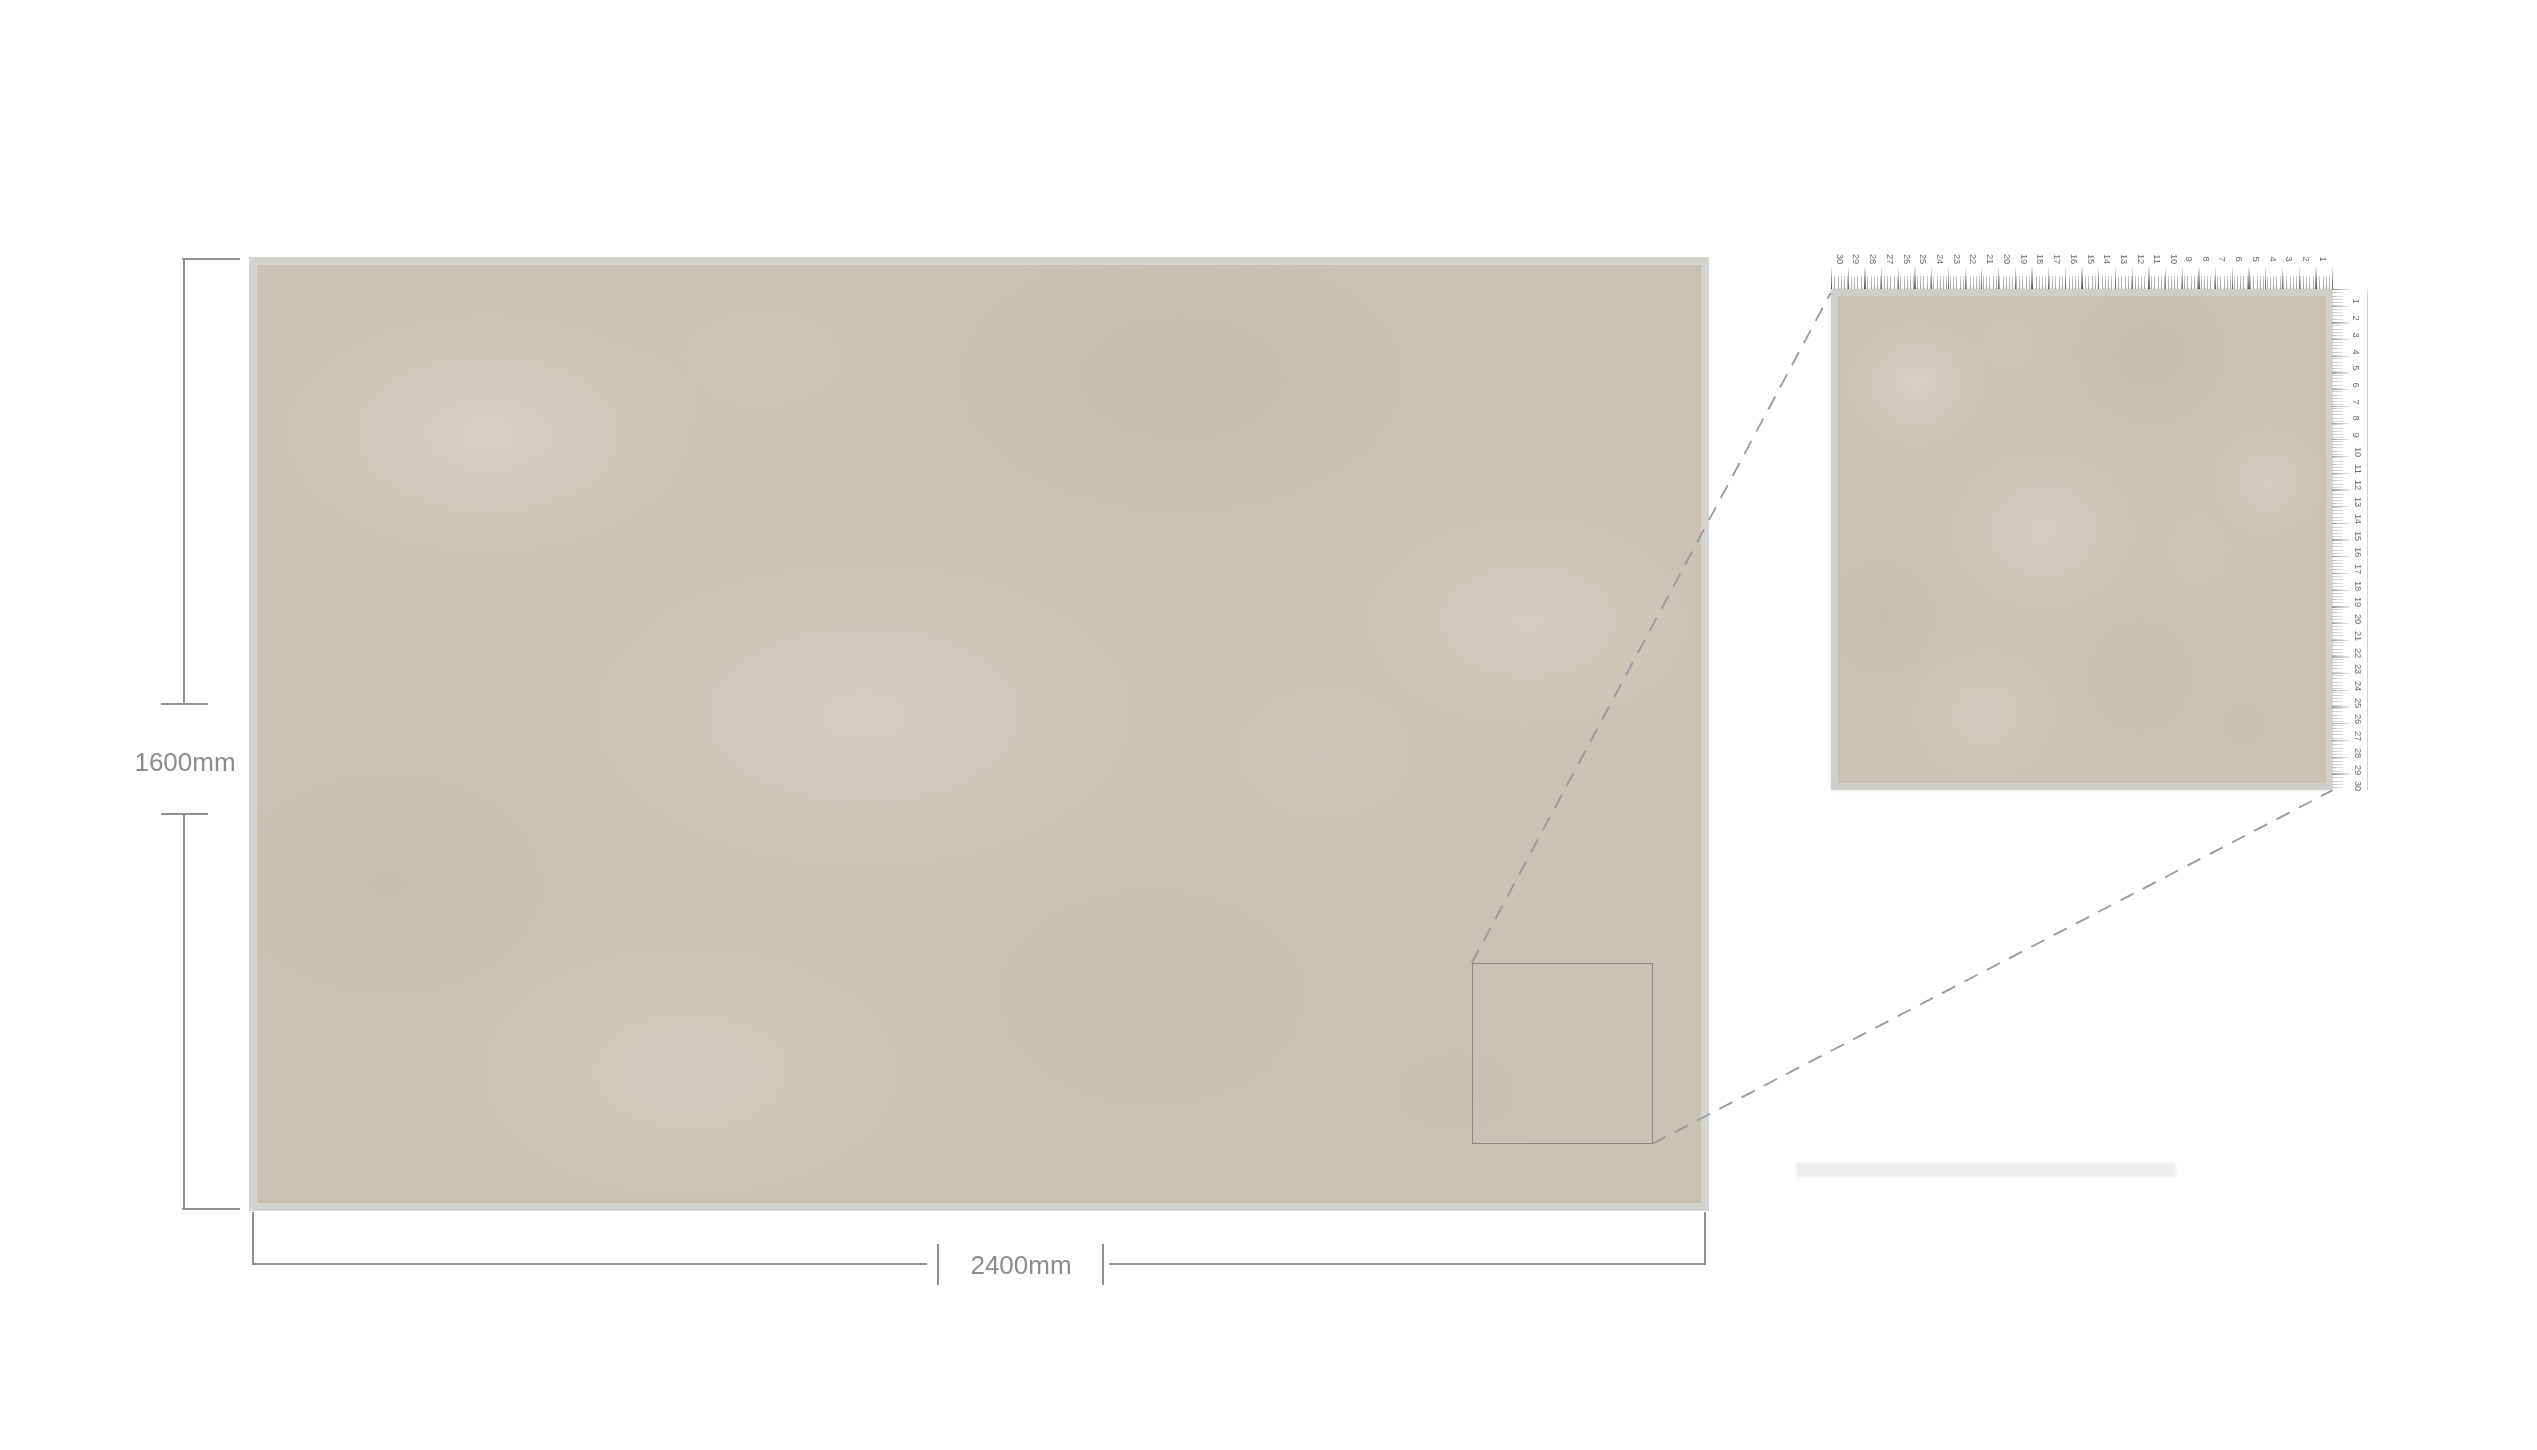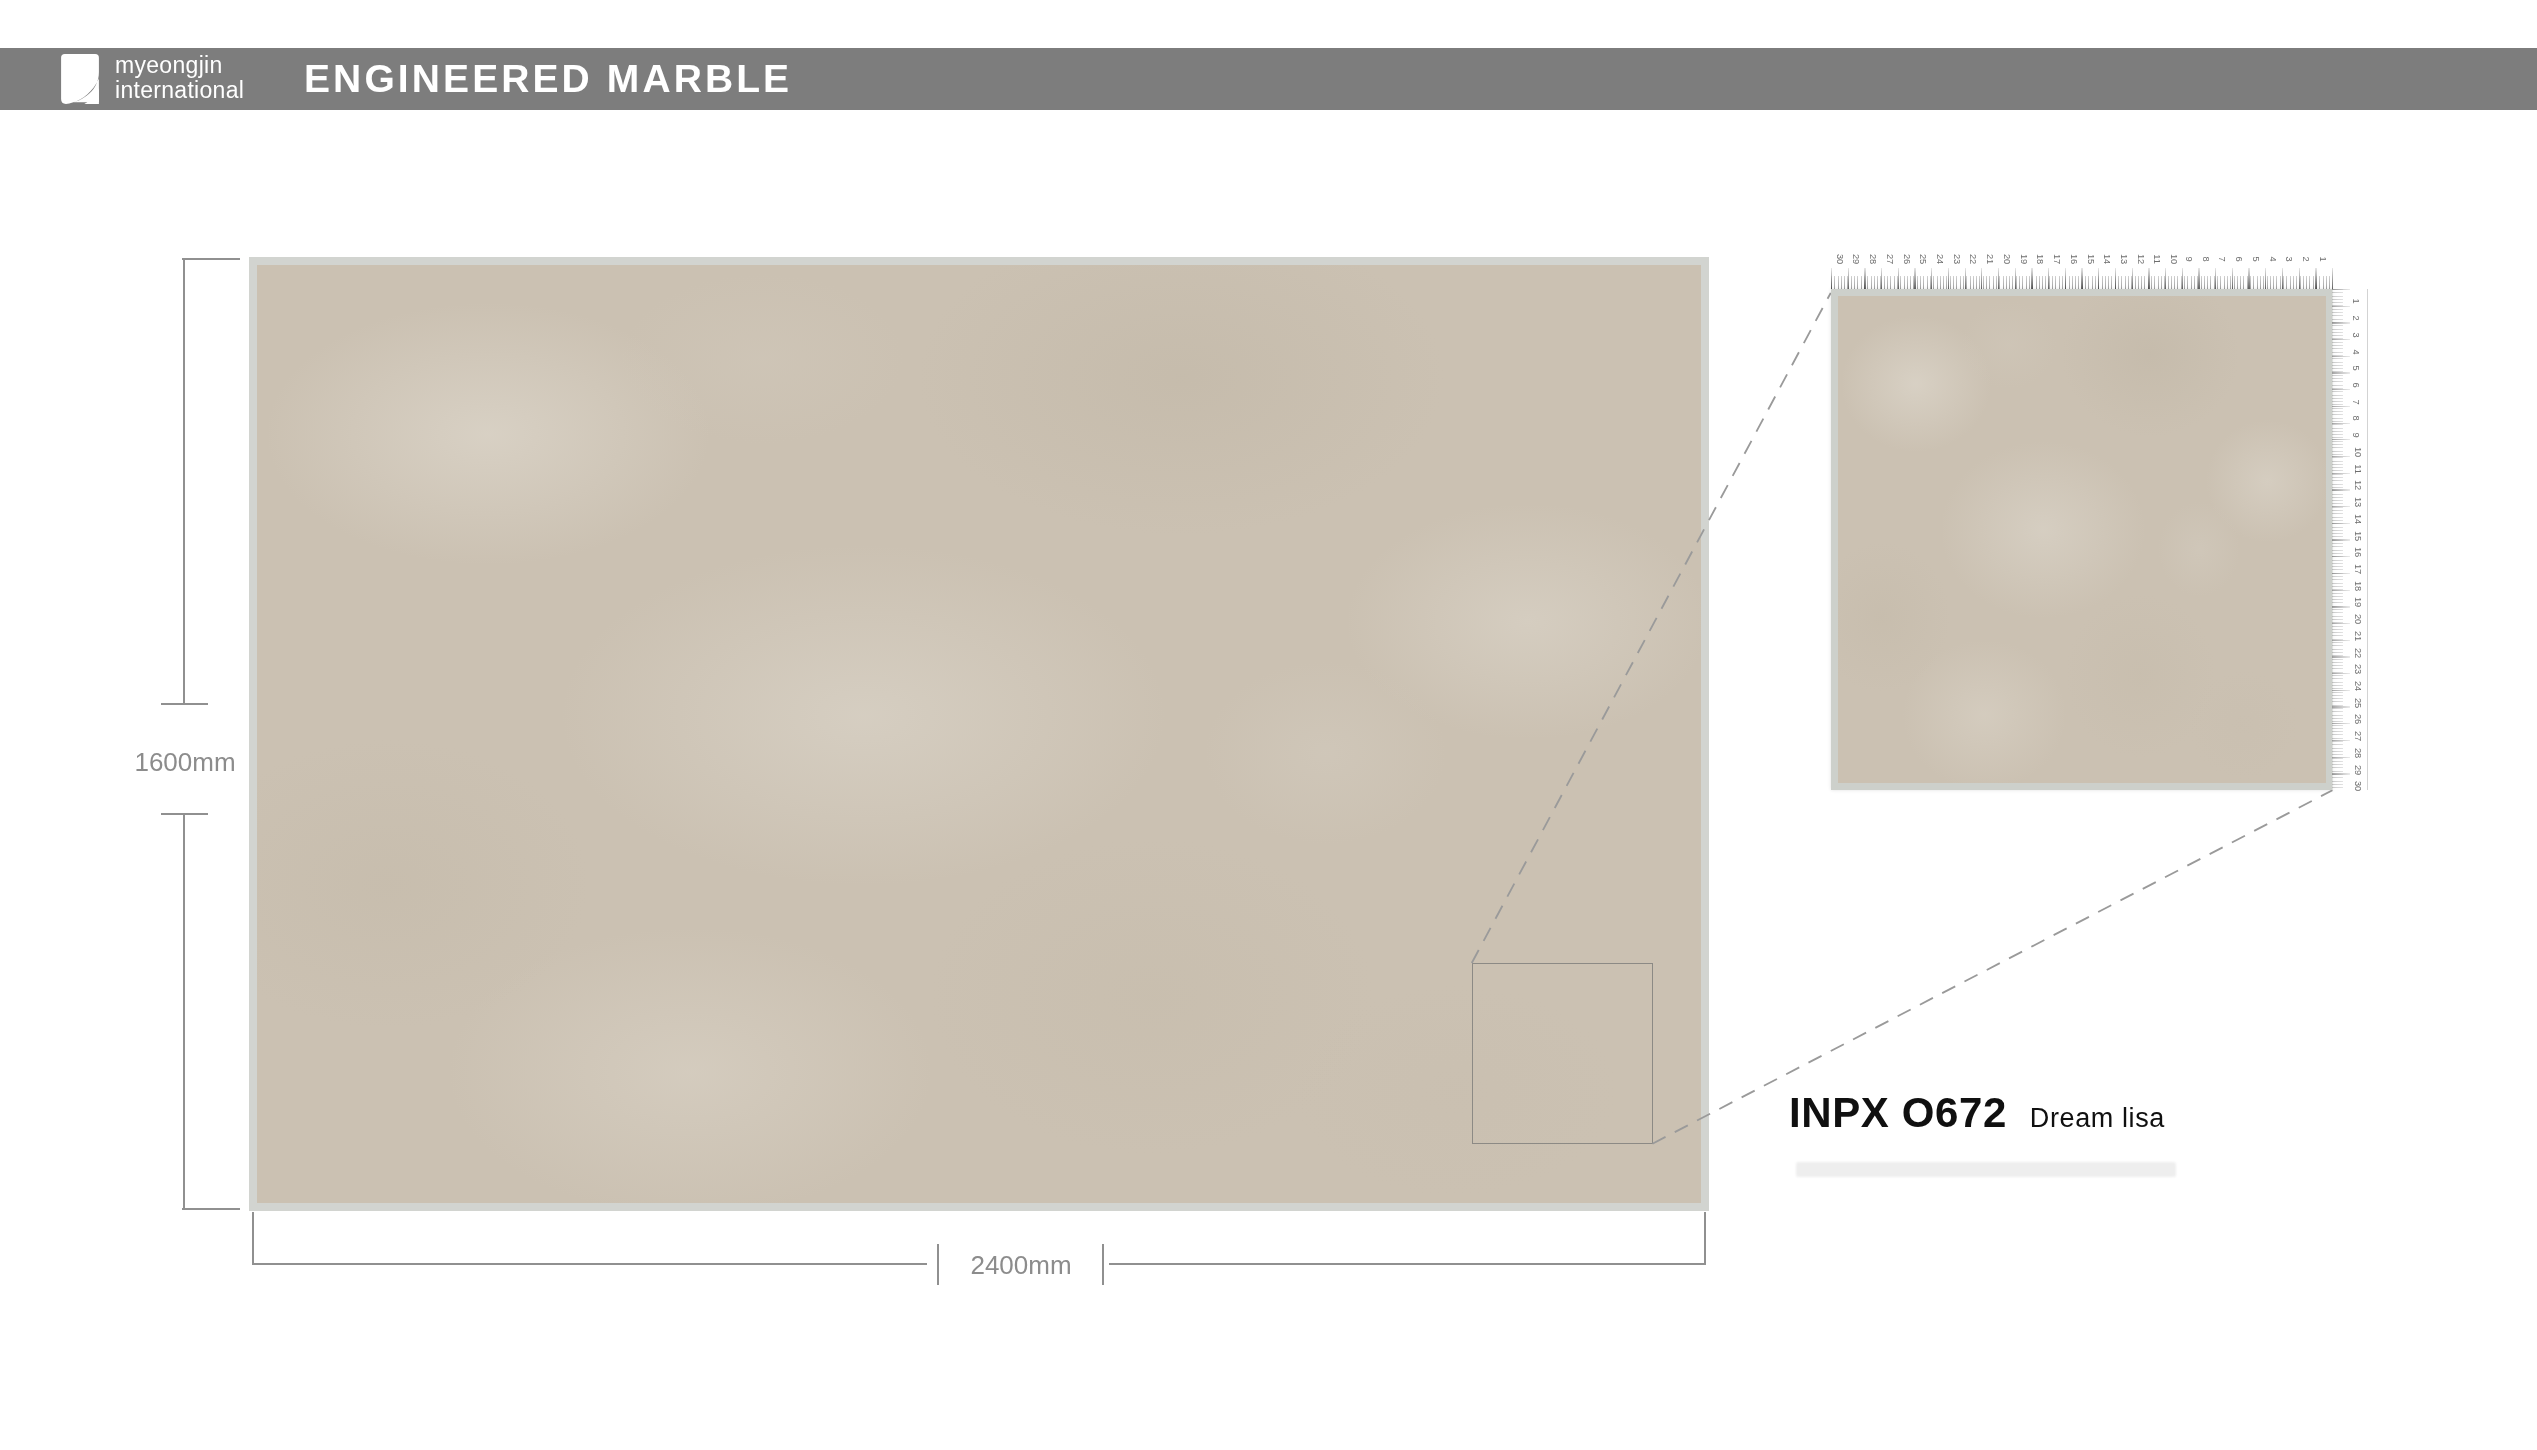--- a/index.html
+++ b/index.html
@@ -121,32 +121,20 @@
     display:inline-block;width:19px;height:19px;border:1.8px solid #8f8f8f;
     box-sizing:border-box;background:#ffffff;margin:0 7.4px 0 3.7px;
   }
   .size-sep{margin:0 9.8px;}
 </style>
 </head>
 <body>
 
 <div id="app">
 
-  <div class="header-bar">
-    <svg class="logo-mark" viewBox="0 0 62 82">
-      <path d="M6,0 H56 Q62,0 62,6 V30 C62,58 38,78 8,82 Q0,82 0,74 V6 Q0,0 6,0 Z
-               M62,40 C52,62 36,74 20,79 L62,79 Z" fill="#ffffff" fill-rule="evenodd"></path>
-      <path d="M38,82 L62,82 L62,56 C56,68 48,76 38,82 Z" fill="#ffffff"></path>
-    </svg>
-    <div class="logo-text">
-      <div>myeongjin</div>
-      <div>international</div>
-    </div>
-    <div class="header-title">ENGINEERED MARBLE</div>
-  </div>
 
   <div class="slab marble"></div>
   <div class="zoom-rect"></div>
 
   <div class="dim" style="left:182px;top:258px;width:58px;height:1.8px;"></div>
   <div class="dim" style="left:183px;top:258px;width:1.8px;height:446px;"></div>
   <div class="dim" style="left:161px;top:703px;width:47px;height:1.8px;"></div>
   <div class="dim-label" style="left:99px;top:747px;width:172px;">1600mm</div>
   <div class="dim" style="left:161px;top:813px;width:47px;height:1.8px;"></div>
   <div class="dim" style="left:183px;top:813px;width:1.8px;height:396px;"></div>
@@ -237,20 +225,16 @@
       <span class="ruler-num" style="left: 1.8px; top: 392px;">24</span>
       <span class="ruler-num" style="left: 1.8px; top: 409px;">25</span>
       <span class="ruler-num" style="left: 1.8px; top: 425px;">26</span>
       <span class="ruler-num" style="left: 1.8px; top: 442px;">27</span>
       <span class="ruler-num" style="left: 1.8px; top: 459px;">28</span>
       <span class="ruler-num" style="left: 1.8px; top: 476px;">29</span>
       <span class="ruler-num" style="left: 1.8px; top: 492px;">30</span>
     </div>
   <div class="tape-edge"></div>
 
-  <div class="product-row">
-    <span class="product-code">INPX O672</span>
-    <span class="product-name">Dream lisa</span>
-  </div>
   <div class="faded-watermark"></div>
 
 </div>
 
 
 </body></html>

